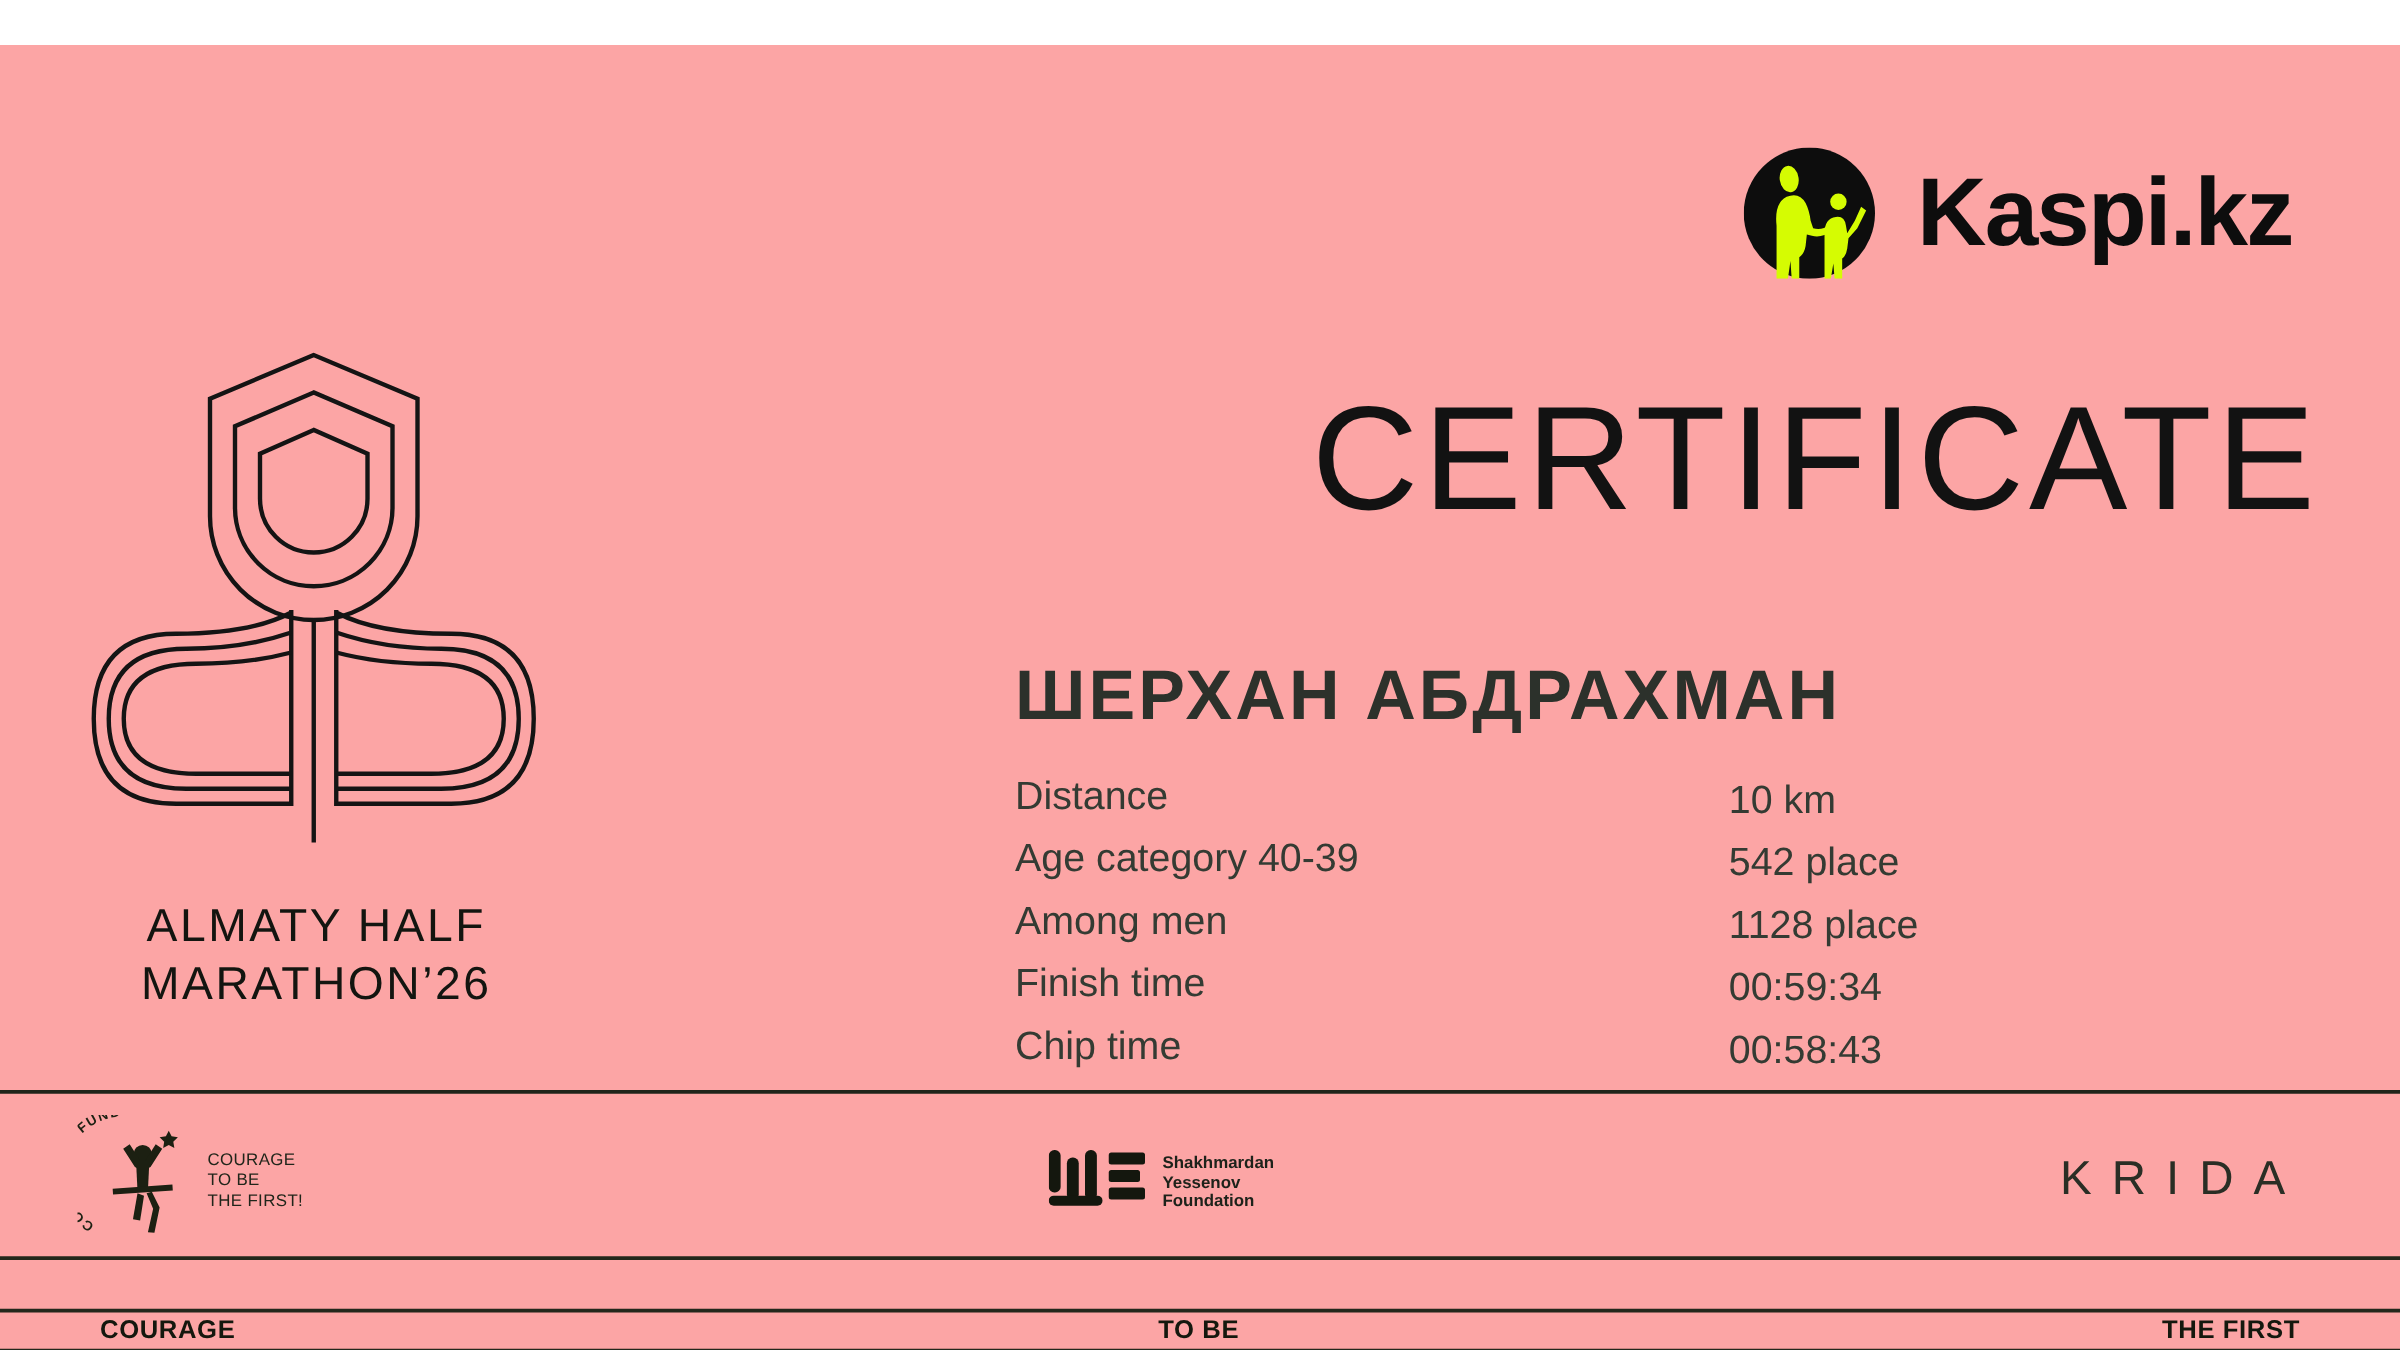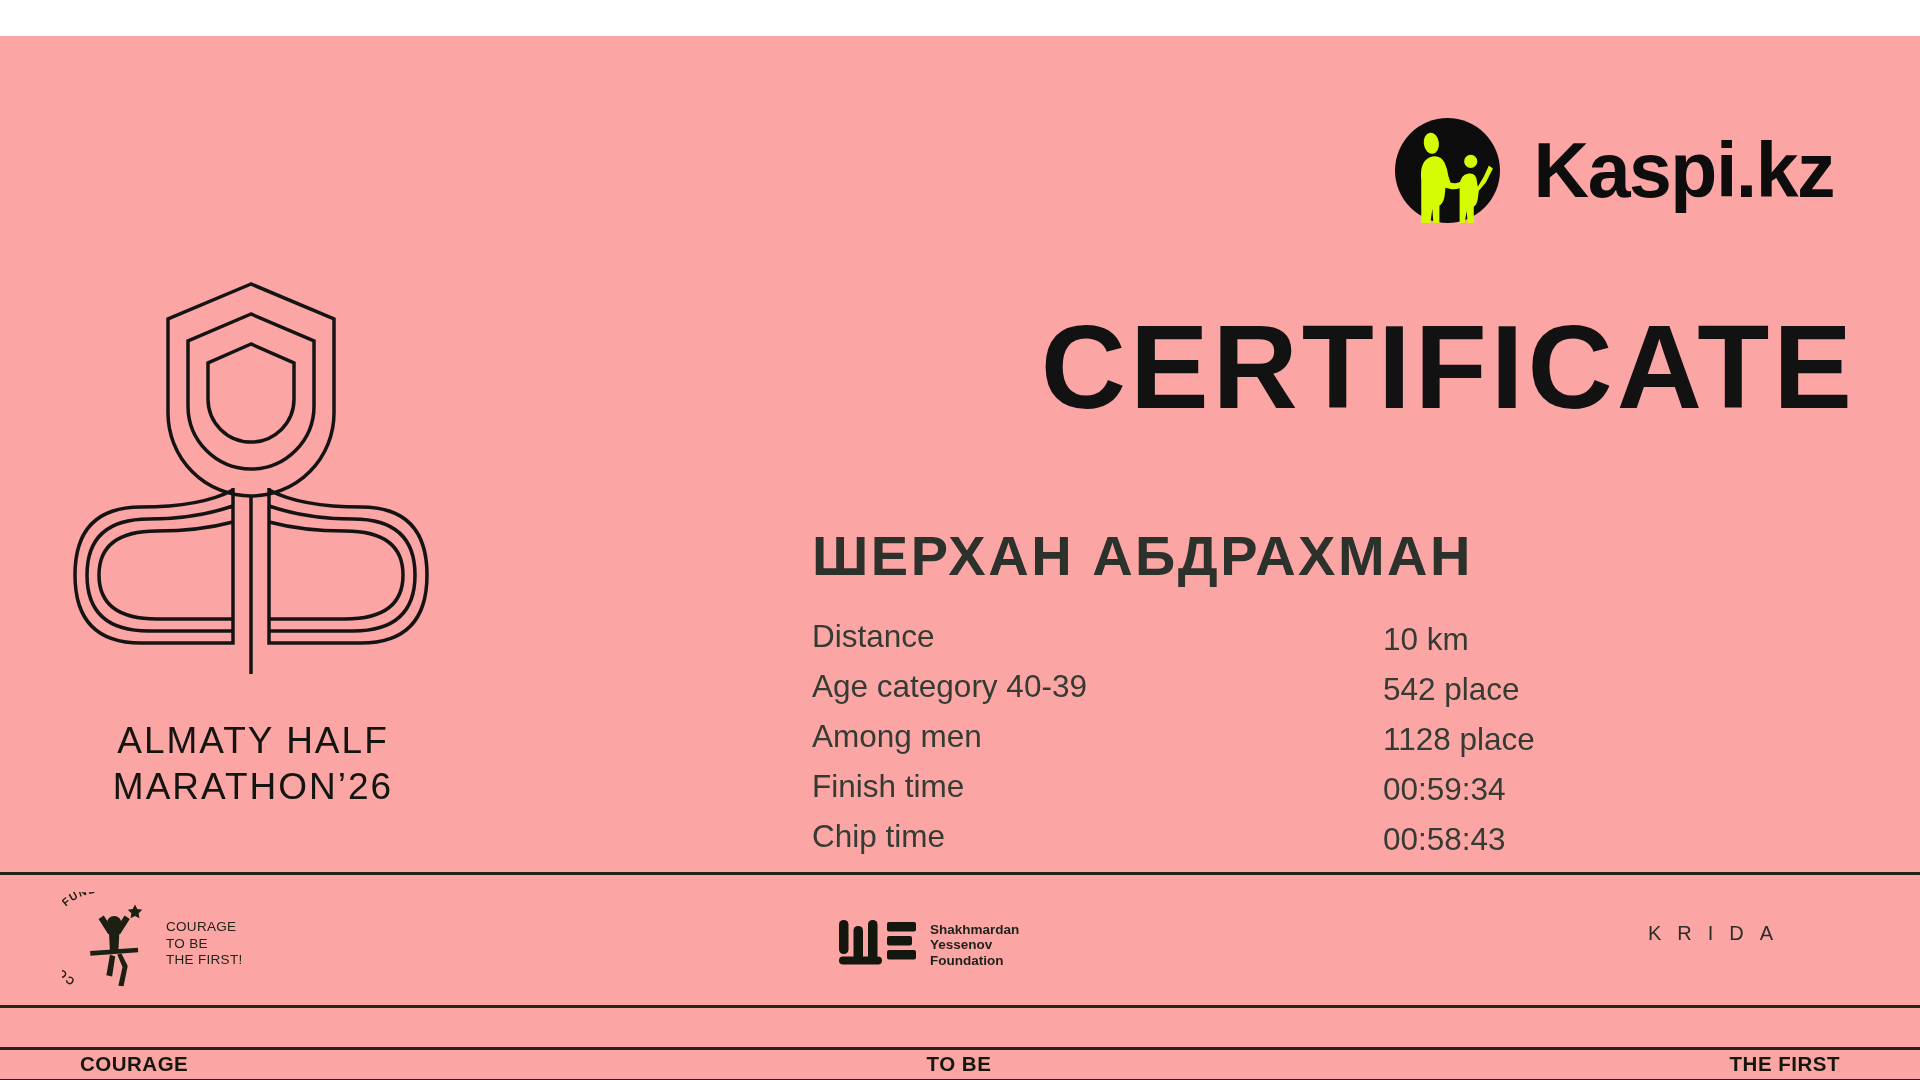--- a/index.html
+++ b/index.html
@@ -5,21 +5,21 @@
   html,body{margin:0;padding:0;}
   body{font-family:"Liberation Sans", sans-serif;}
   .page{position:relative;width:1920px;height:1080px;background:#fca5a5;overflow:hidden;margin-top:36px;}
 
   
   .kaspi{position:absolute;top:82px;right:86px;display:flex;align-items:center;gap:34px;}
   .kaspi svg{display:block;}
   .kaspi-word{font-size:77px;font-weight:700;letter-spacing:-1.5px;color:#0d0d0d;line-height:105px;}
 
   
-  .cert-title{position:absolute;top:272px;right:64px;font-size:118px;font-weight:700;
+  .cert-title{position:absolute;top:272px;right:64px;font-size:118px;font-weight:400;
     letter-spacing:4px;color:#121212;line-height:1;white-space:nowrap;text-align:right;}
 
   
   .tulip{position:absolute;left:71px;top:240px;}
   .event-name{position:absolute;left:0;top:682px;width:506px;text-align:center;
     font-size:37px;font-weight:500;letter-spacing:2px;line-height:46px;color:#131510;}
 
   
   .participant{position:absolute;left:812px;top:487px;font-size:56px;font-weight:700;
     letter-spacing:2.5px;color:#2c312b;white-space:nowrap;}
@@ -29,21 +29,21 @@
   .result-value{position:absolute;left:571px;top:9px;font-size:31.5px;color:#343b33;white-space:nowrap;}
 
   
   .divider{position:absolute;left:0;right:0;top:836px;height:3px;background:#20241a;}
 
   
   .corp-fund{position:absolute;left:62px;top:856px;display:flex;align-items:center;gap:8px;}
   .corp-slogan{font-size:13.5px;font-weight:500;line-height:16.5px;color:#20251a;letter-spacing:.3px;}
   .yessenov{position:absolute;left:839px;top:884px;display:flex;align-items:center;gap:13px;}
   .yessenov-text{font-size:13.5px;line-height:15.5px;color:#1d221a;font-weight:700;}
-  .krida{position:absolute;left:1648px;top:886px;font-size:20px;font-weight:400;
+  .krida{position:absolute;left:1648px;top:886px;font-size:38px;font-weight:400;
     letter-spacing:16px;color:#2a2e25;white-space:nowrap;}
 
   
   .rule{position:absolute;left:0;right:0;height:3px;background:#23271b;}
   .rule-1{top:969px;} .rule-2{top:1011px;} .rule-3{top:1043px;} .rule-4{top:1053px;}
   .footer-words{position:absolute;left:0;right:0;top:1016px;display:flex;
     justify-content:space-between;padding:0 80px;font-size:20.5px;font-weight:700;
     letter-spacing:.5px;color:#15180e;}
 </style>
 </head>

